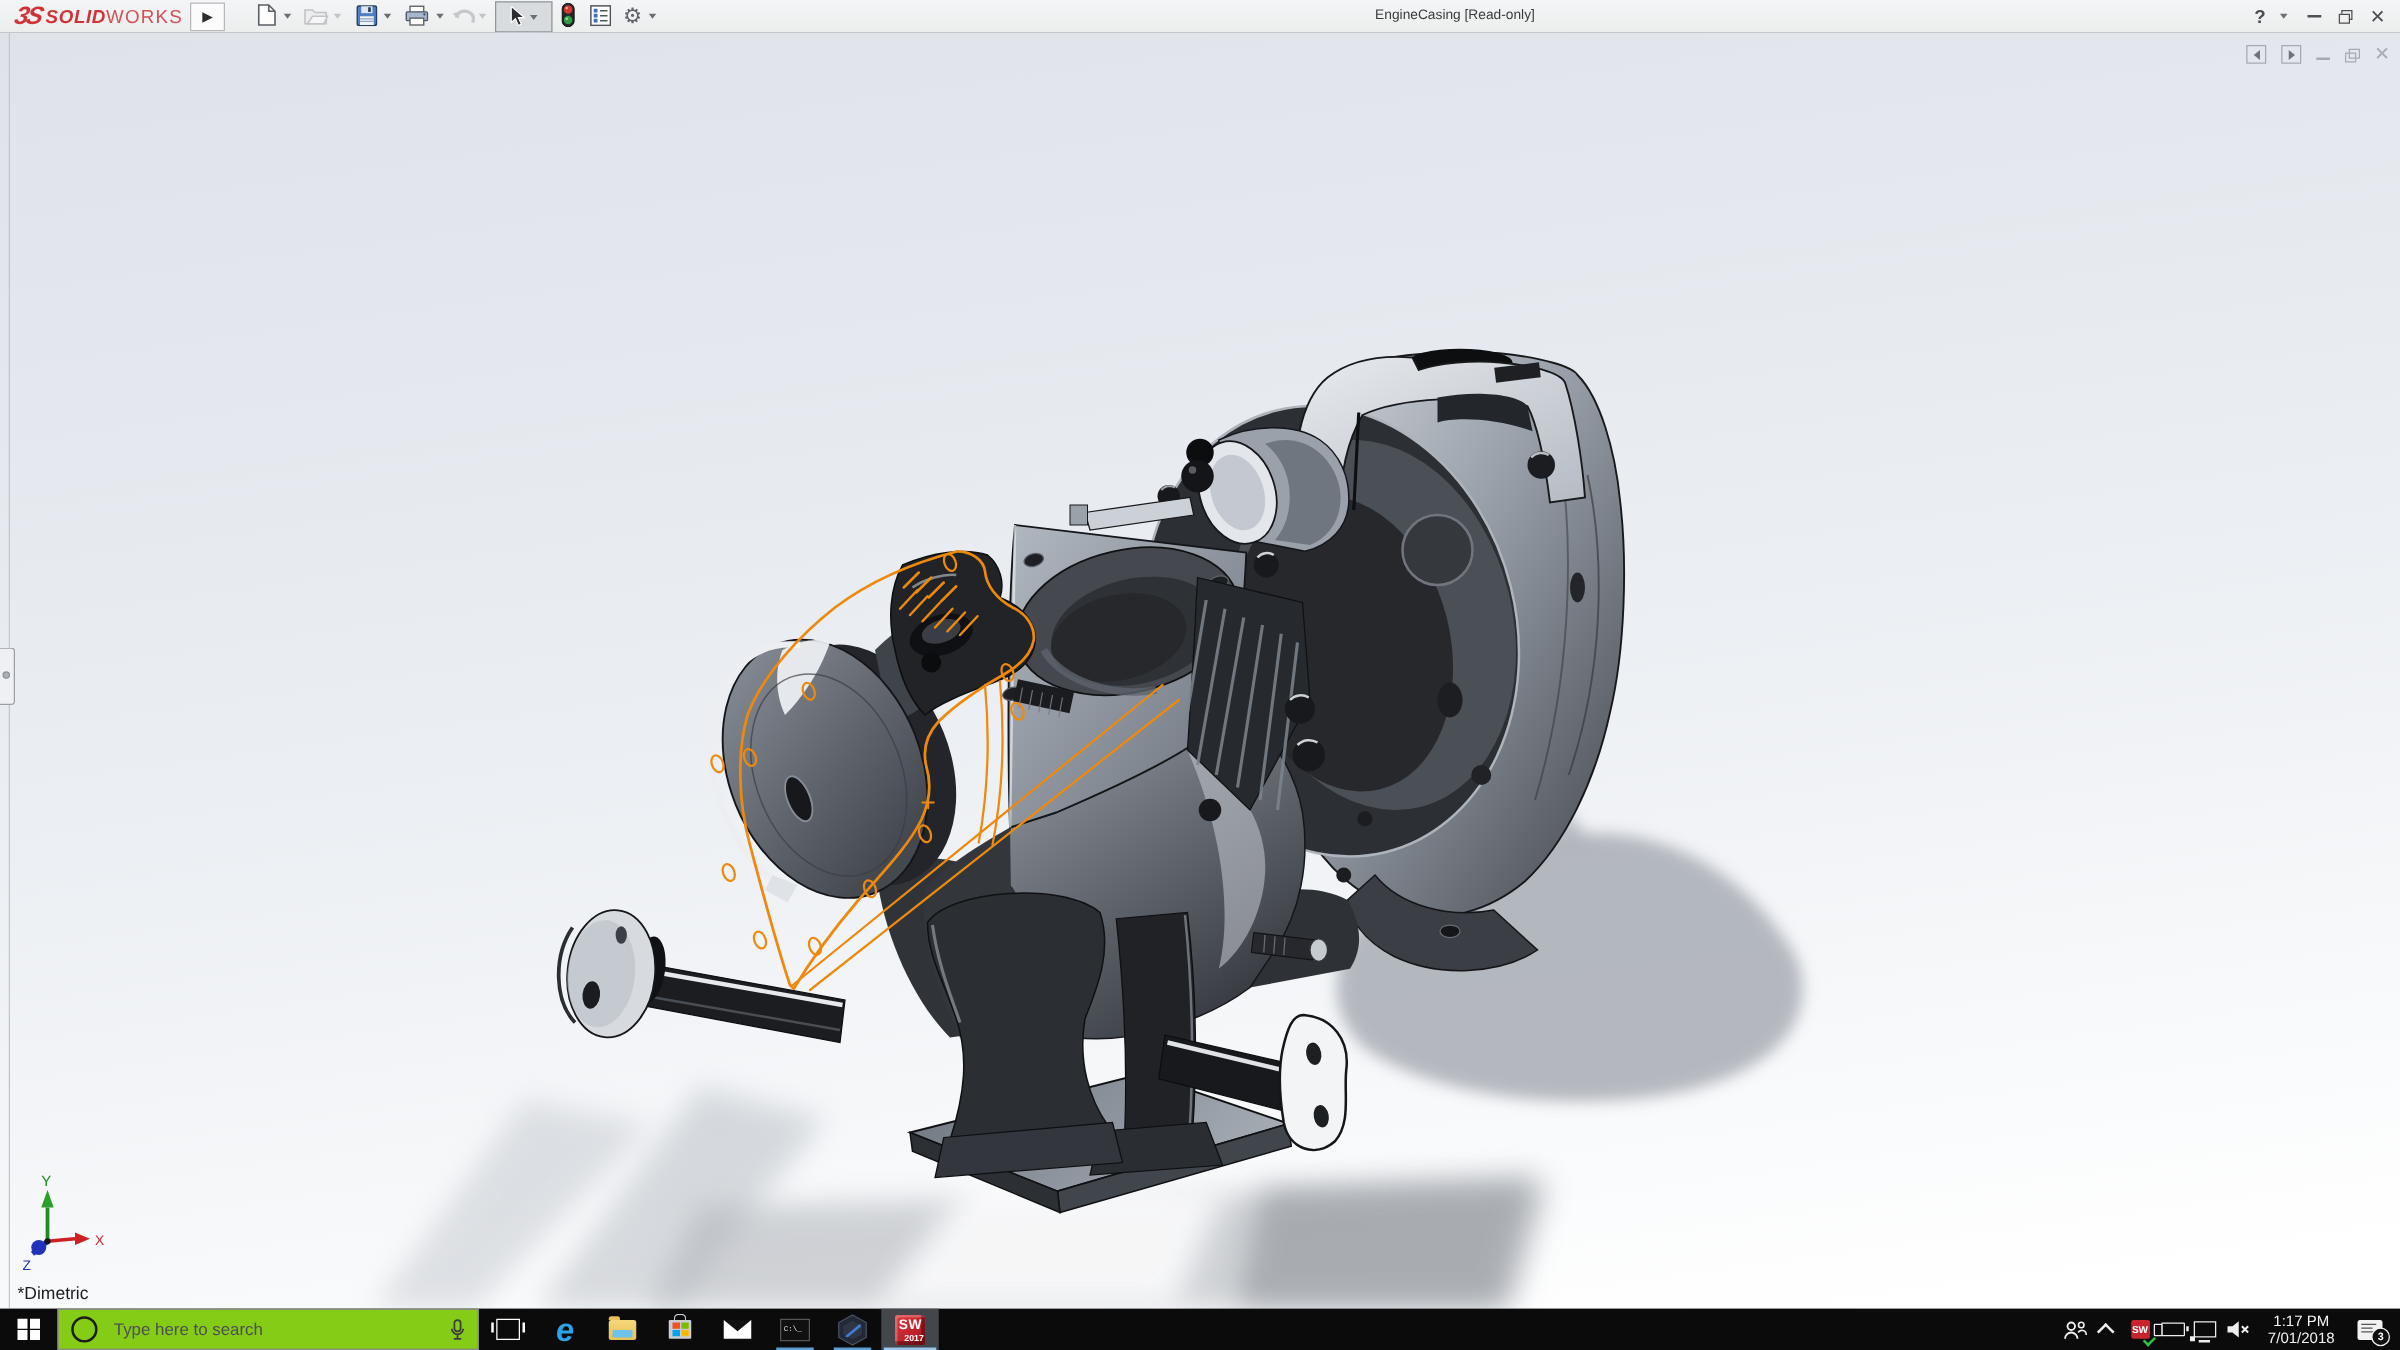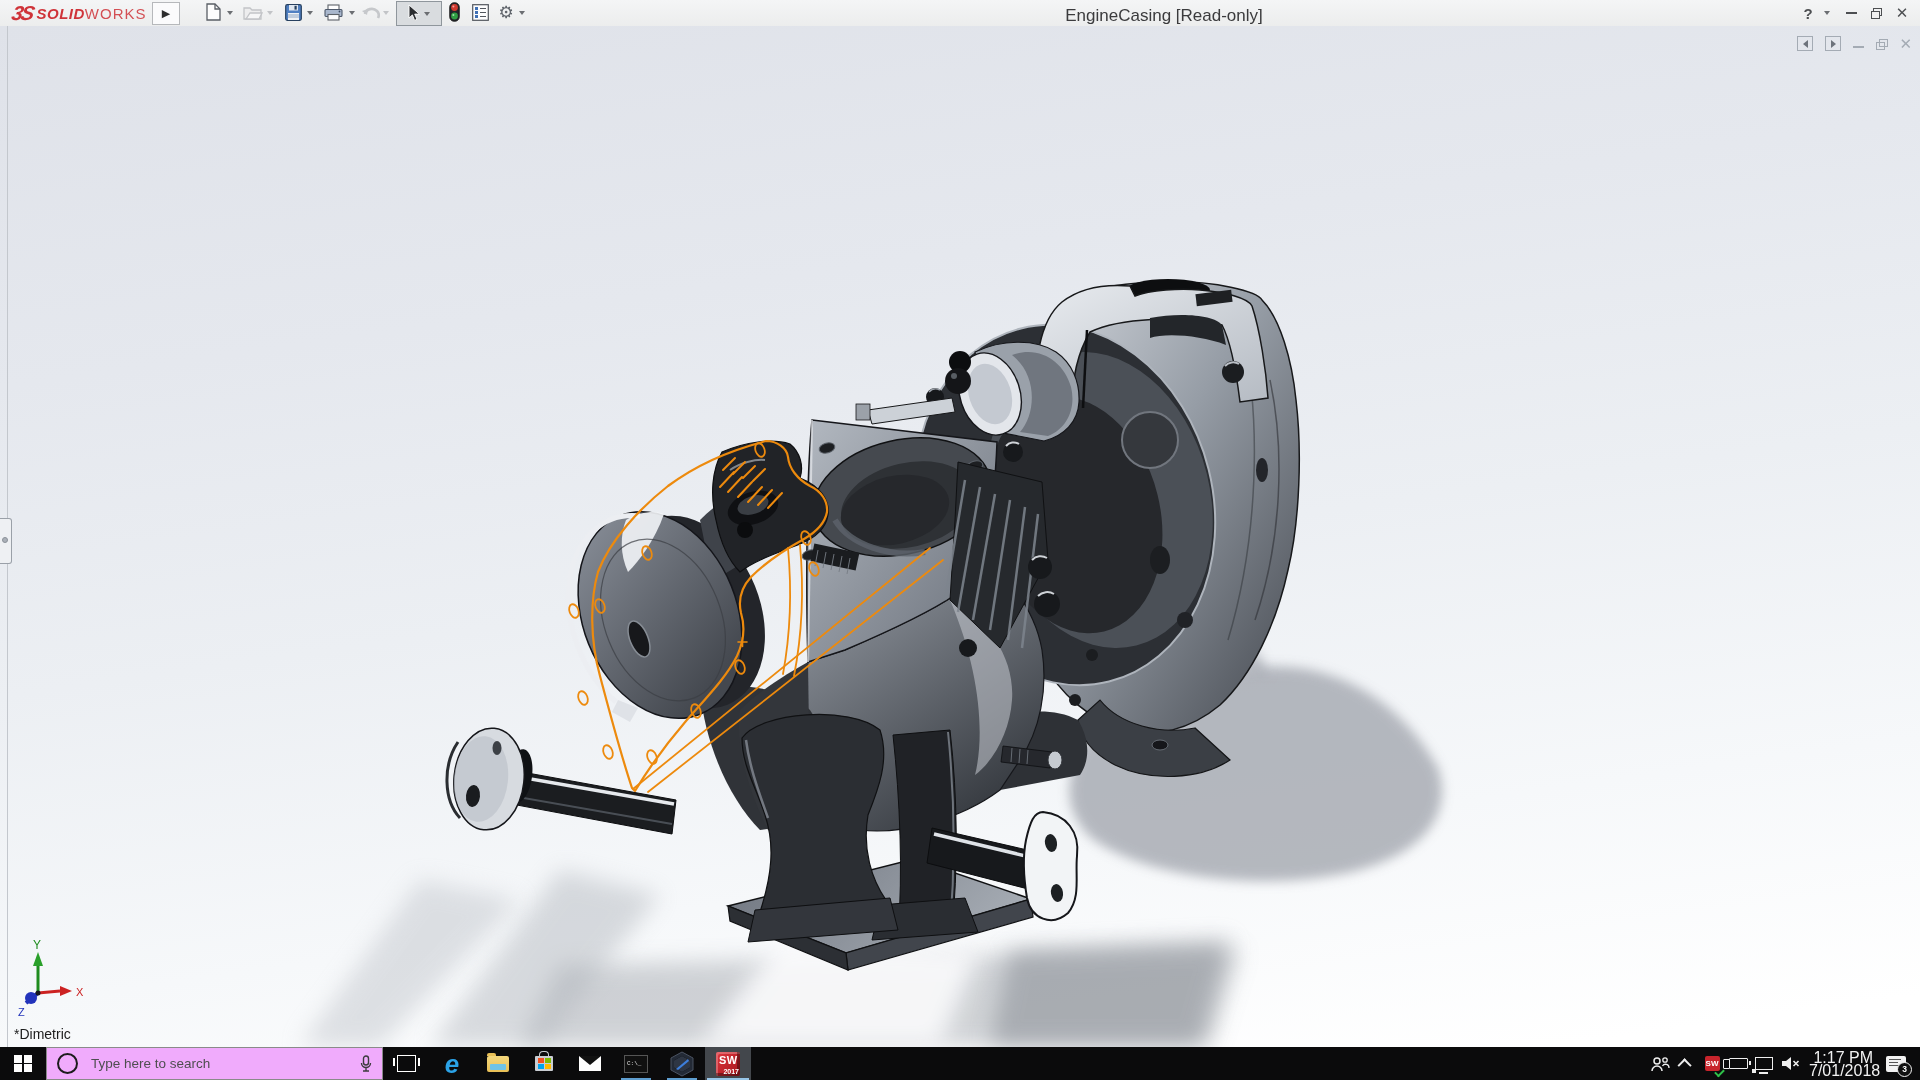--- a/index.html
+++ b/index.html
@@ -13,21 +13,21 @@
   .brand-mark{font-style:italic;font-weight:bold;font-size:20px;transform:skewX(-14deg);letter-spacing:-2px;margin-right:4px;}
   .brand-solid{font-style:italic;font-weight:bold;font-size:15px;letter-spacing:.5px;}
   .brand-works{font-weight:normal;font-size:15px;letter-spacing:1px;opacity:.85;}
   .tb-btn{position:absolute;top:2px;height:21px;display:flex;align-items:center;justify-content:center;}
   .expand-box{left:152px;width:26px;border:1px solid #b6b8bb;background:#fbfbfc;color:#2d2d2d;font-size:11px;}
   .caret{width:0;height:0;border-left:3.5px solid transparent;border-right:3.5px solid transparent;border-top:4px solid #6b6e72;display:inline-block;}
   .caret.dis{border-top-color:#c2c4c7;}
   .icon16{width:20px;height:20px;display:flex;align-items:center;justify-content:center;}
   .selbox{position:absolute;left:396px;top:1px;width:44px;height:23px;background:#d9dcdf;
     border:1px solid #8f969c;display:flex;align-items:center;justify-content:center;gap:3px;}
-  .doc-title{position:absolute;left:1164px;top:6px;transform:translateX(-50%);font-size:17px;color:#3b3b3d;white-space:nowrap;}
+  .doc-title{position:absolute;left:1164px;top:6px;transform:translateX(-50%);font-size:11px;color:#3b3b3d;white-space:nowrap;}
   .win-ctl{position:absolute;top:0;height:26px;display:flex;align-items:center;justify-content:center;color:#4d4f52;}
   .minbar{width:11px;height:0;border-bottom:2px solid #4d4f52;}
   .restore{position:relative;width:11px;height:10px;}
   .restore:before{content:"";position:absolute;left:2.5px;top:0;width:7px;height:6px;border:1.5px solid #4d4f52;}
   .restore:after{content:"";position:absolute;left:0;top:3px;width:7px;height:6px;border:1.5px solid #4d4f52;background:#f0f0f0;}
 
   
   .viewport{position:absolute;left:0;top:26px;width:1920px;height:1021px;
     background:linear-gradient(172deg,#dfe2e9 0%,#e5e8ee 28%,#ecEff3 52%,#f6f8fa 76%,#ffffff 96%);
     background:linear-gradient(172deg,#dfe2e9 0%,#e5e8ee 28%,#eceff3 52%,#f6f8fa 76%,#ffffff 96%);}
@@ -44,21 +44,21 @@
   .restore.lt:after{border-color:#a4abb4;background:transparent;}
   .doc-x{font-size:15px;color:#a4abb4;line-height:1;}
   .view-label{position:absolute;left:14px;top:1000px;font-size:14px;color:#1c1c1c;}
   .model-svg{position:absolute;left:0;top:0;width:1920px;height:1021px;}
 
   
   .taskbar{position:absolute;left:0;top:1047px;width:1920px;height:33px;background:#0b0b0c;display:flex;align-items:stretch;}
   .tb-item{width:46px;display:flex;align-items:center;justify-content:center;position:relative;}
   .start-logo{display:grid;grid-template-columns:8px 8px;grid-template-rows:8px 8px;gap:1.5px;}
   .start-logo span{background:#fefefe;}
-  .searchbox{width:337px;background:#f0abfc;display:flex;align-items:center;border:1px solid #8a8a8a;box-sizing:border-box;}
+  .searchbox{width:337px;background:#84cc16;display:flex;align-items:center;border:1px solid #8a8a8a;box-sizing:border-box;}
   .cortana{width:17px;height:17px;border:2.5px solid #1c1c1c;border-radius:50%;margin-left:10px;}
   .search-text{font-size:13.5px;color:#4e4e50;margin-left:13px;flex:1;}
   .mic{margin-right:10px;}
   .underline{position:absolute;bottom:0;left:8px;right:8px;height:2px;background:#5e9ed0;}
   .tb-item.active{background:#43474c;}
   .tb-item.active .underline{left:2px;right:2px;background:#98c6e8;}
   
   .taskview{width:17px;height:15px;border:1.5px solid #fff;position:relative;background:transparent;}
   .taskview:before{content:"";position:absolute;left:-5px;top:2px;width:2px;height:8px;background:#fff;}
   .taskview:after{content:"";position:absolute;right:-5px;top:2px;width:2px;height:8px;background:#fff;}
@@ -84,21 +84,21 @@
   .tray-ic{width:26px;display:flex;align-items:center;justify-content:center;position:relative;height:33px;}
   .chev{width:8px;height:8px;border-left:2px solid #eee;border-top:2px solid #eee;transform:rotate(45deg) translateY(2px);}
   .swtray{width:15px;height:15px;background:#c8242c;border-radius:2px;color:#fff;font-size:8px;font-weight:bold;display:flex;align-items:center;justify-content:center;position:relative;}
   .swtray:after{content:"";position:absolute;right:-4px;bottom:-4px;width:7px;height:4px;border-left:2.5px solid #2fc24a;border-bottom:2.5px solid #2fc24a;transform:rotate(-45deg);}
   .battery{width:17px;height:9px;border:1.5px solid #eee;border-radius:1px;position:relative;}
   .battery:before{content:"";position:absolute;right:-4px;top:2px;width:2px;height:4px;background:#eee;}
   .battery:after{content:"";position:absolute;left:-7px;top:0px;width:5px;height:8px;border:1.5px solid #eee;border-radius:1px;background:#0b0b0c;}
   .netmon{width:16px;height:11px;border:1.5px solid #eee;position:relative;}
   .netmon:before{content:"";position:absolute;left:3px;bottom:-5px;width:9px;height:2px;background:#eee;}
   .netmon:after{content:"";position:absolute;left:-4px;bottom:-4px;width:4px;height:4px;background:#eee;}
-  .clock{width:64px;text-align:right;font-size:16px;line-height:13px;margin:0 6px;}
+  .clock{width:64px;text-align:center;font-size:12px;line-height:13px;margin:0 6px;}
   .action{width:20px;height:16px;background:#f2f2f2;border-radius:2px;position:relative;}
   .action i{position:absolute;left:3px;height:1.5px;background:#555;display:block;}
   .badge{position:absolute;right:-6px;bottom:-5px;width:13px;height:13px;border-radius:50%;background:#111;border:1.5px solid #f2f2f2;color:#fff;font-size:8.5px;display:flex;align-items:center;justify-content:center;font-weight:bold;}
   .divider{width:1px;background:#3a3a3a;margin-left:6px;}
 </style>
 </head>
 <body>
 
 <div id="screen">
 

